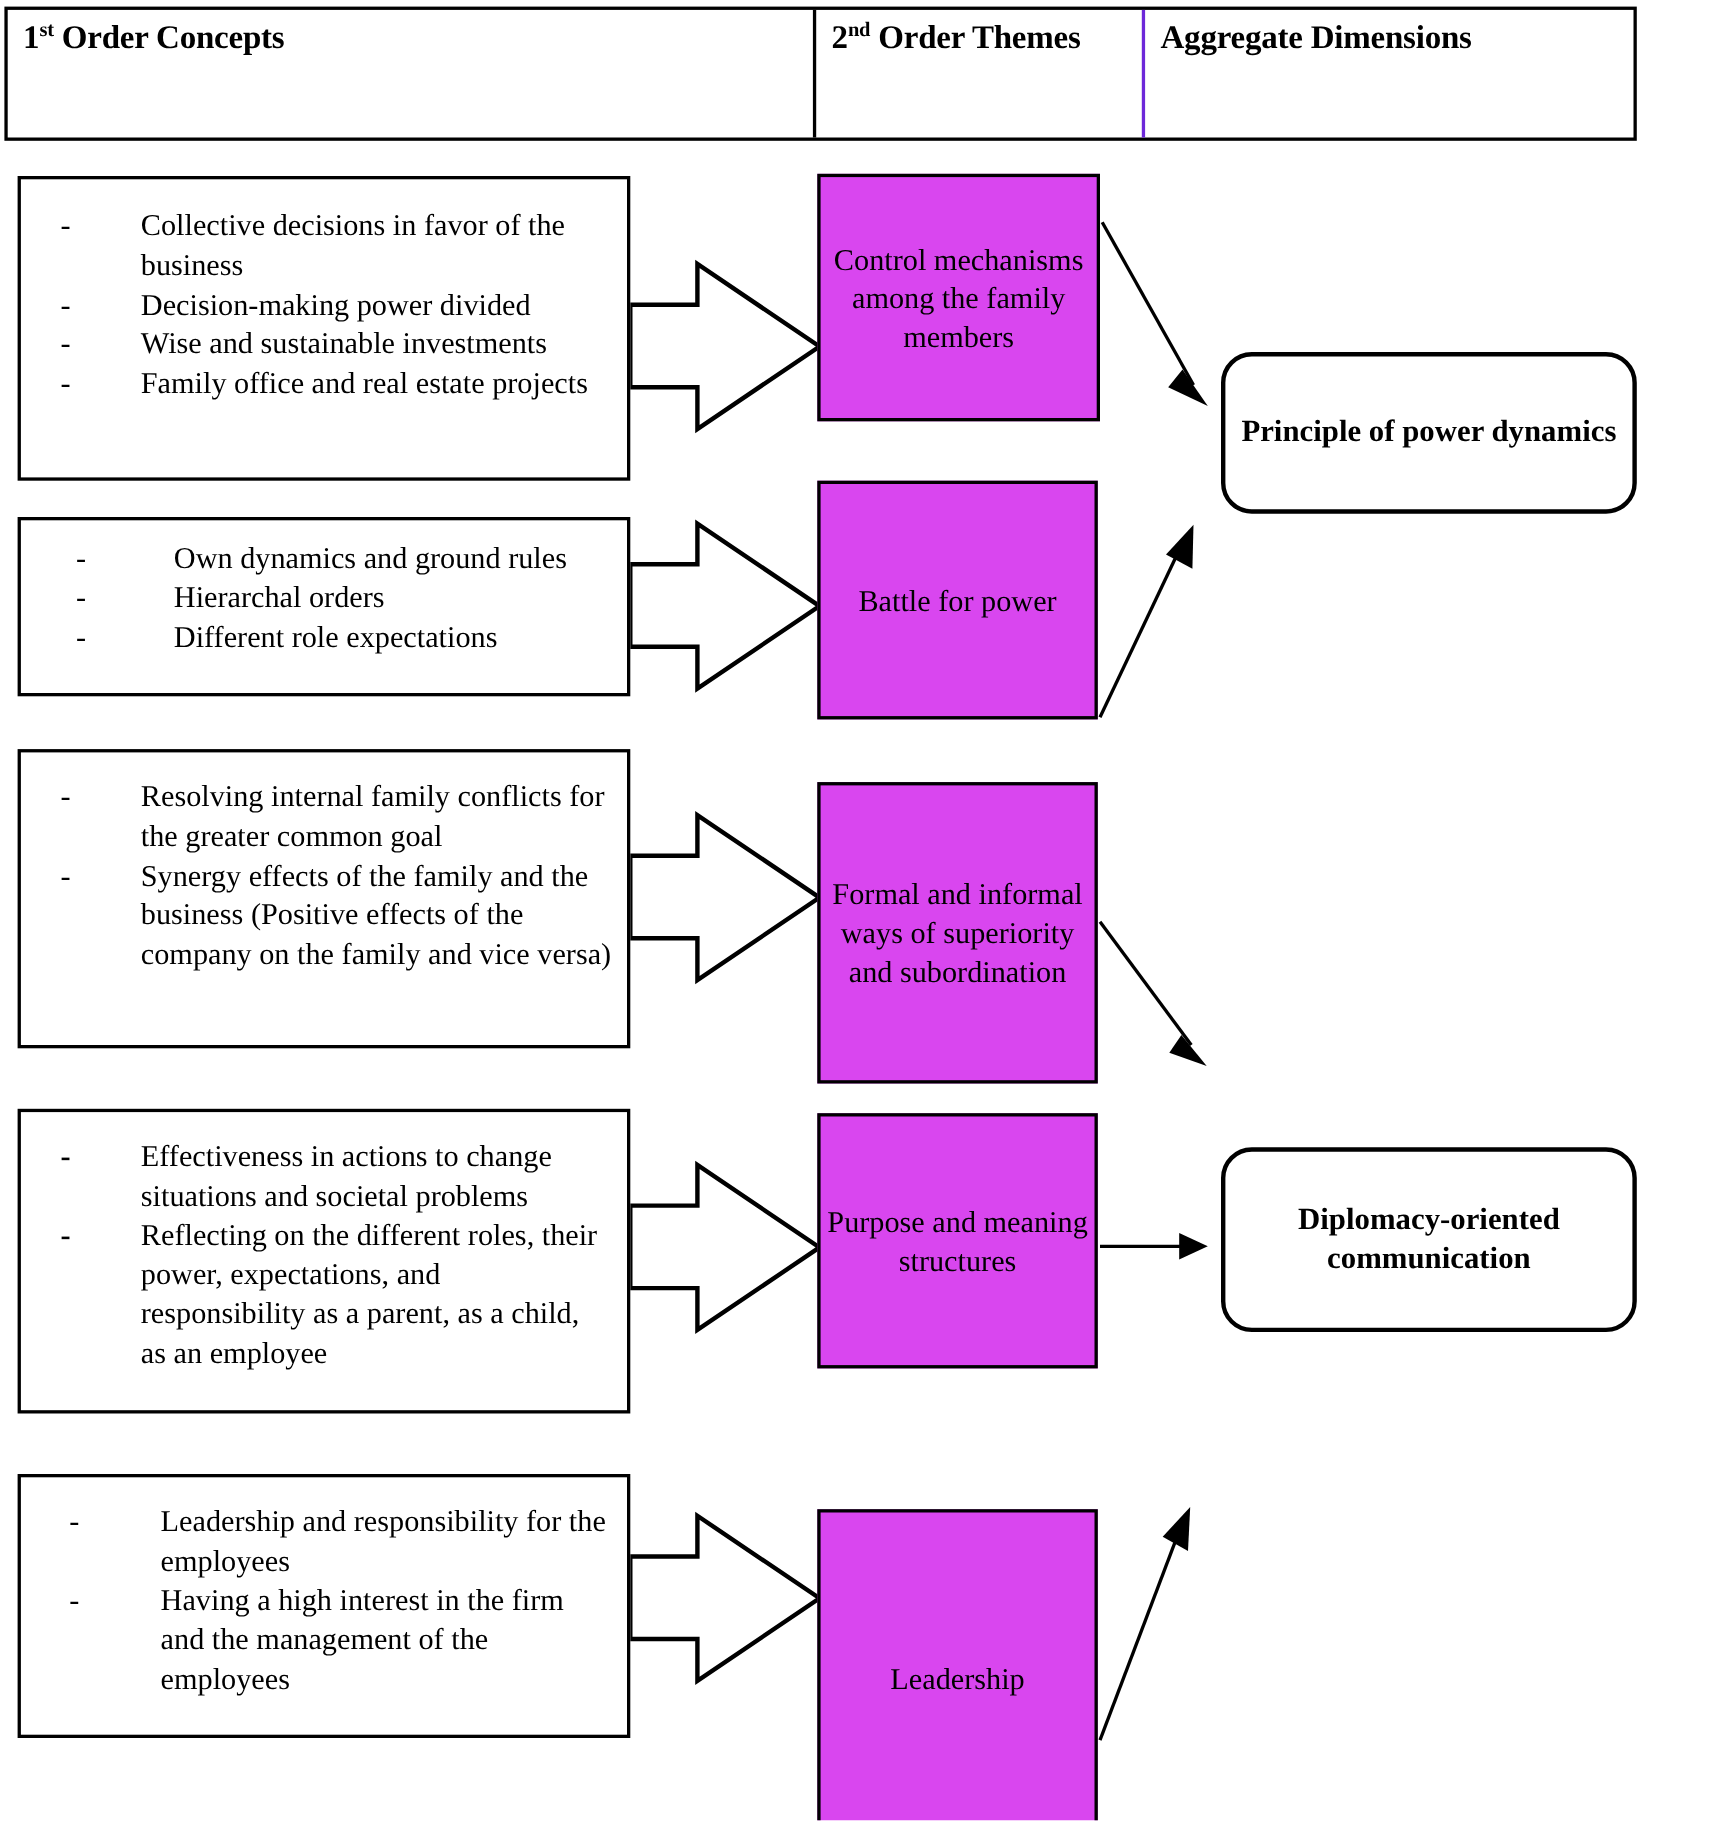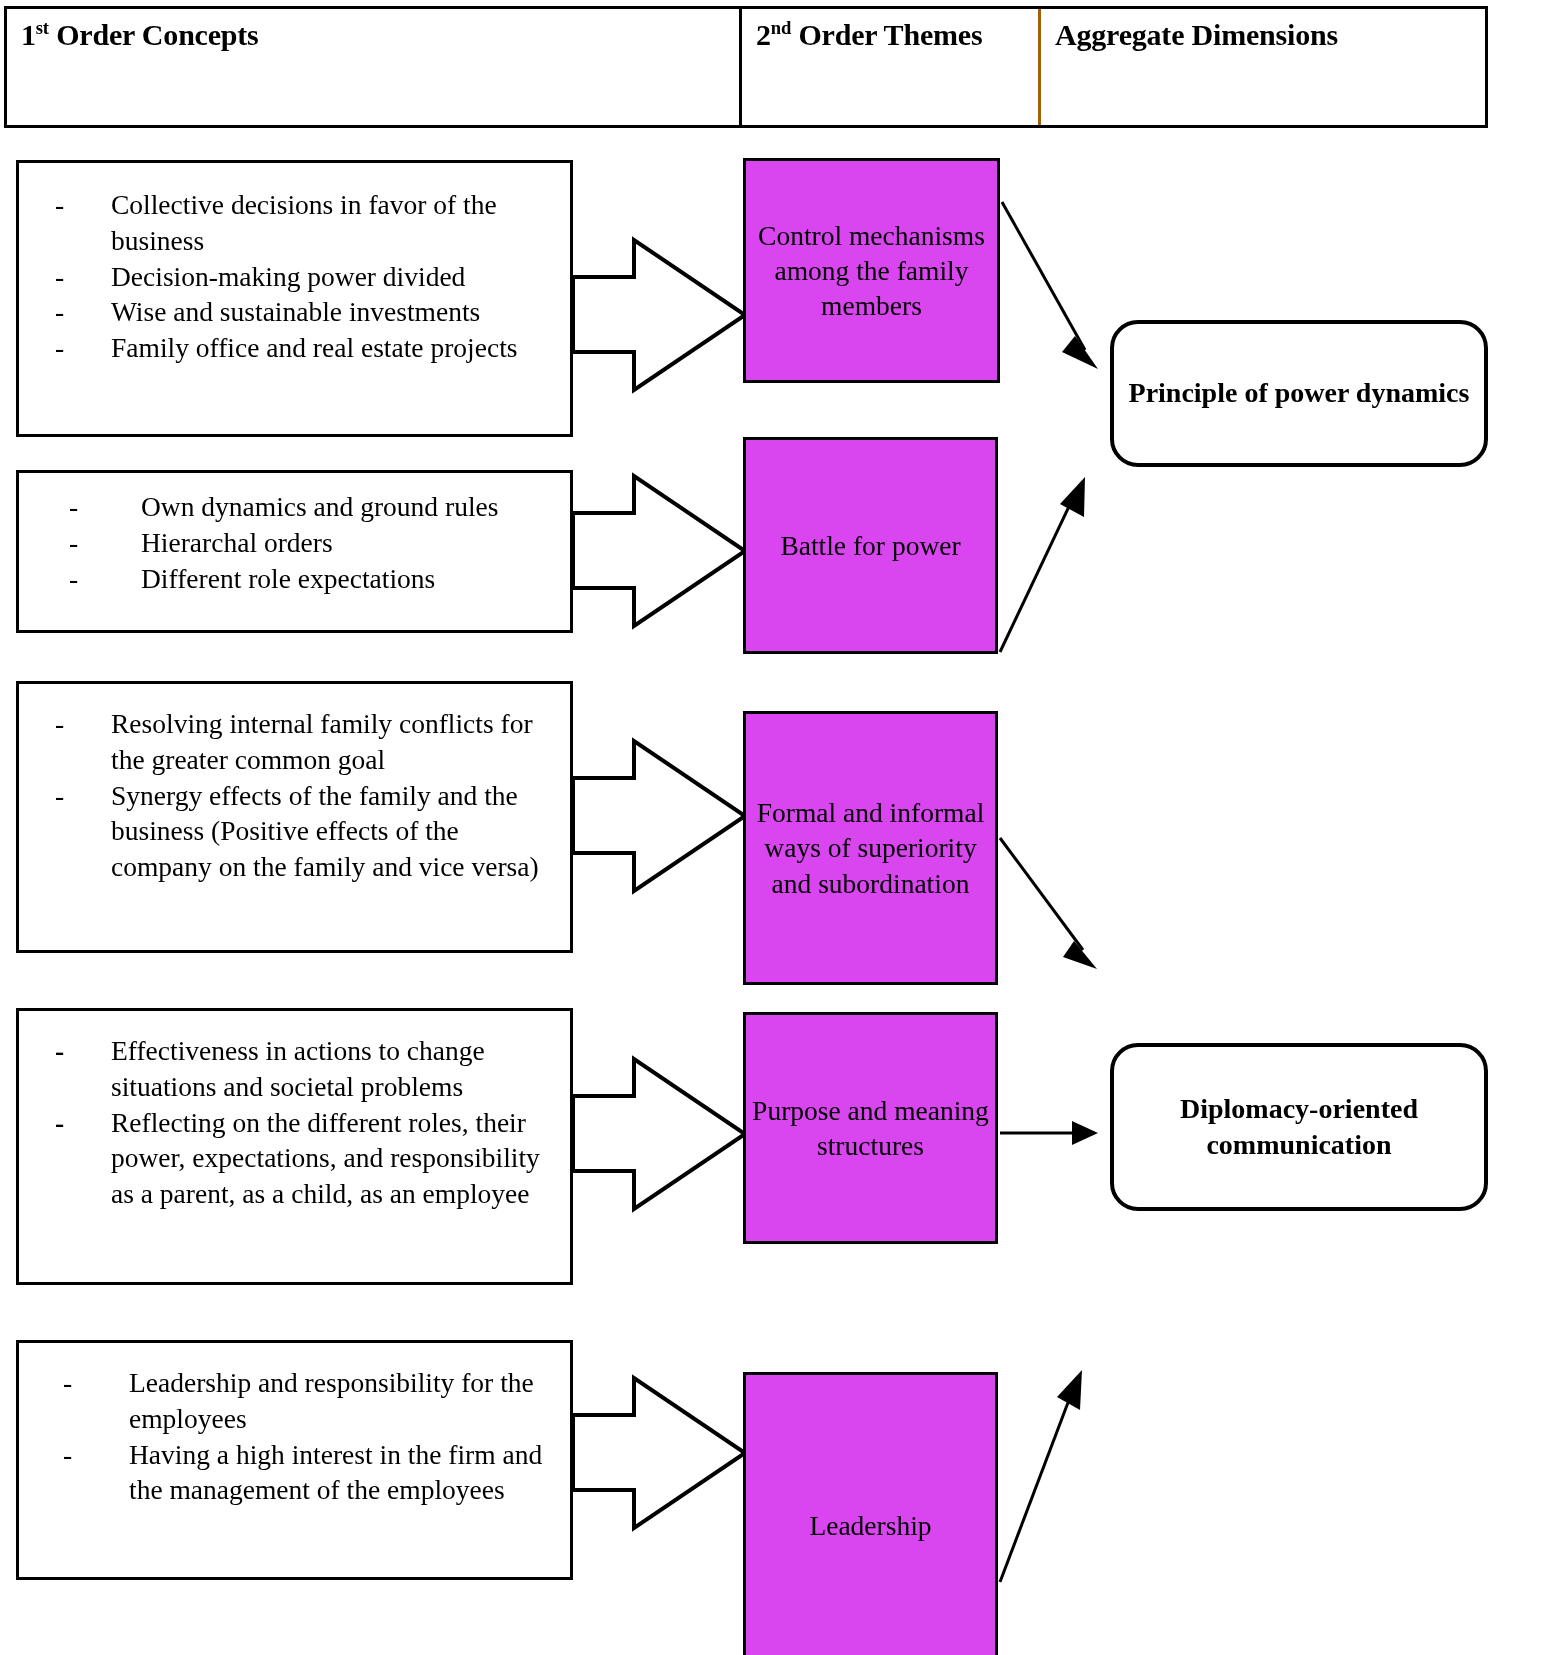--- a/index.html
+++ b/index.html
@@ -30,21 +30,21 @@
     border: 3px solid #000;
     box-sizing: border-box;
     display: flex;
   }
   .header-cell {
     box-sizing: border-box;
     padding: 10px 0 0 14px;
     display: block;
   }
   .header-cell.c1 { width: 735px; border-right: 3px solid #000; }
-  .header-cell.c2 { width: 299px; border-right: 3px solid #a16207; }
+  .header-cell.c2 { width: 299px; border-right: 3px solid #6d28d9; }
   .header-cell.c3 { width: 426px; }
   .header-title {
     font-size: 30px;
     font-weight: bold;
     line-height: 1.05;
     white-space: nowrap;
     letter-spacing: -0.2px;
   }
   .header-title sup {
     font-size: 0.62em;
@@ -70,20 +70,21 @@
     align-items: flex-start;
     font-size: 27.5px;
     line-height: 1.30;
   }
   .concept-dash {
     flex: 0 0 auto;
     text-align: left;
   }
   .concept-text {
     flex: 1 1 auto;
+    margin-left: 17px;
   }
 
   
   .theme-box {
     position: absolute;
     box-sizing: border-box;
     border: 3px solid #000;
     background: #d946ef;
     display: flex;
     align-items: center;

